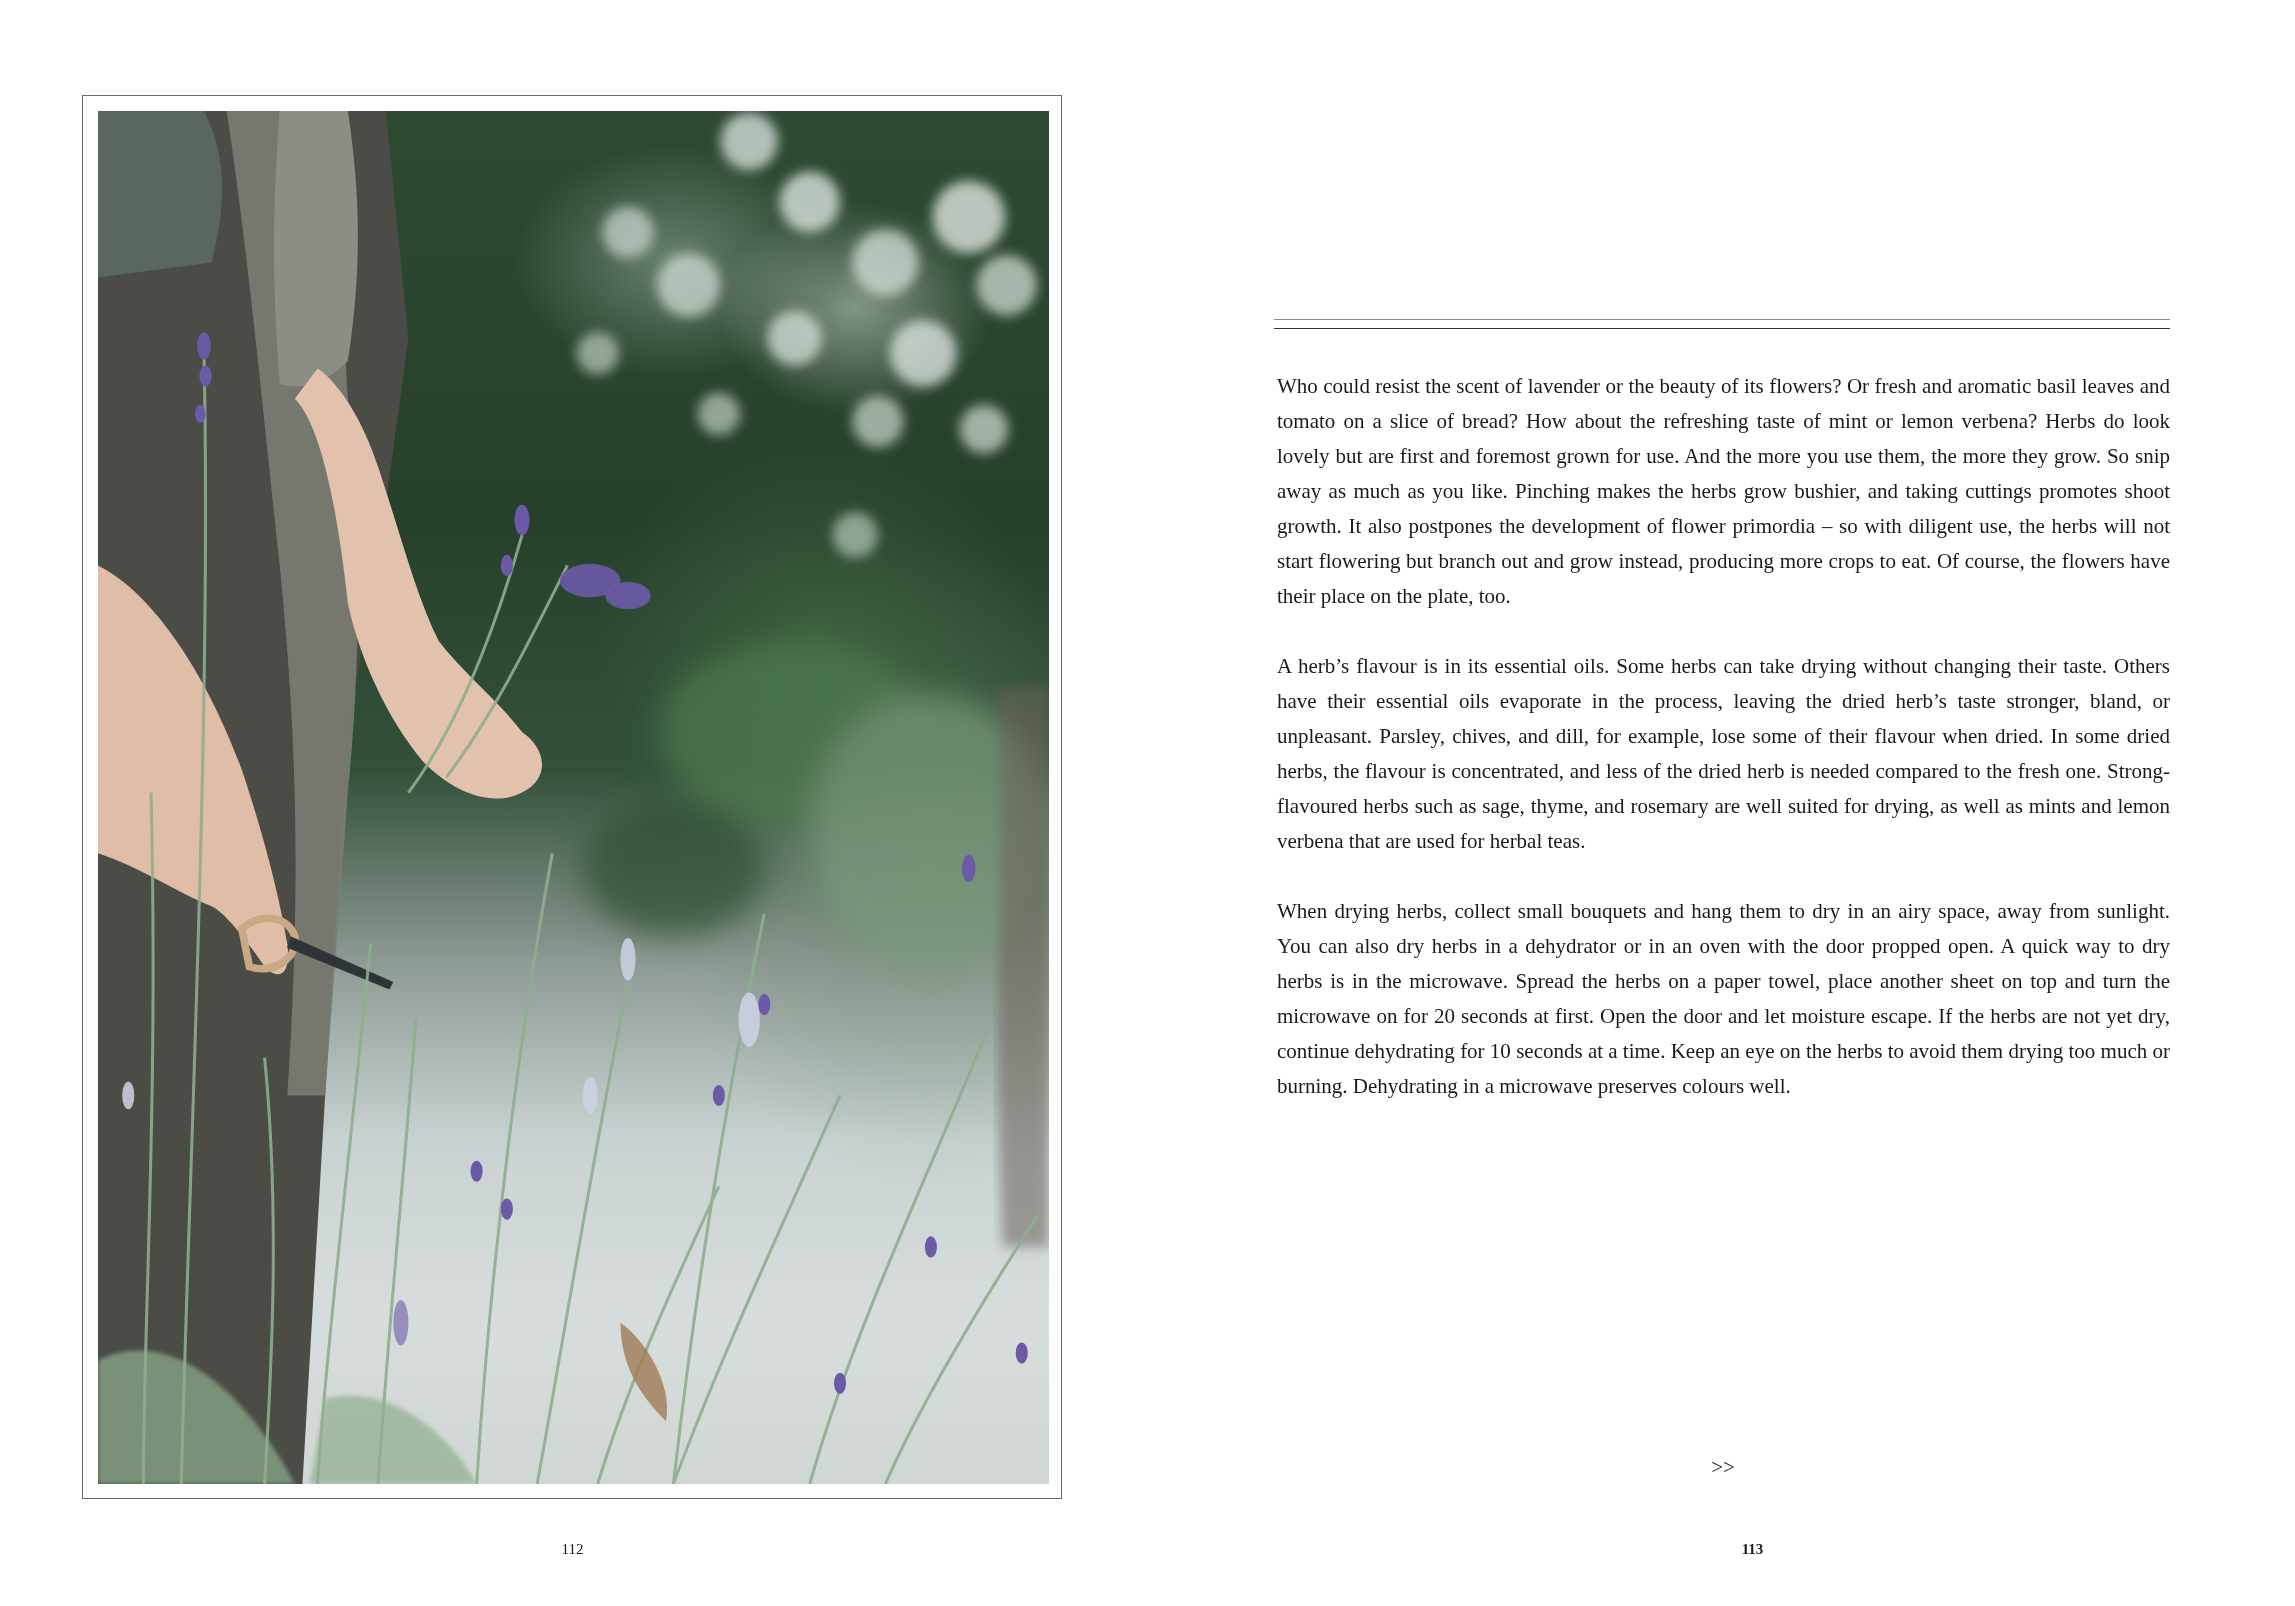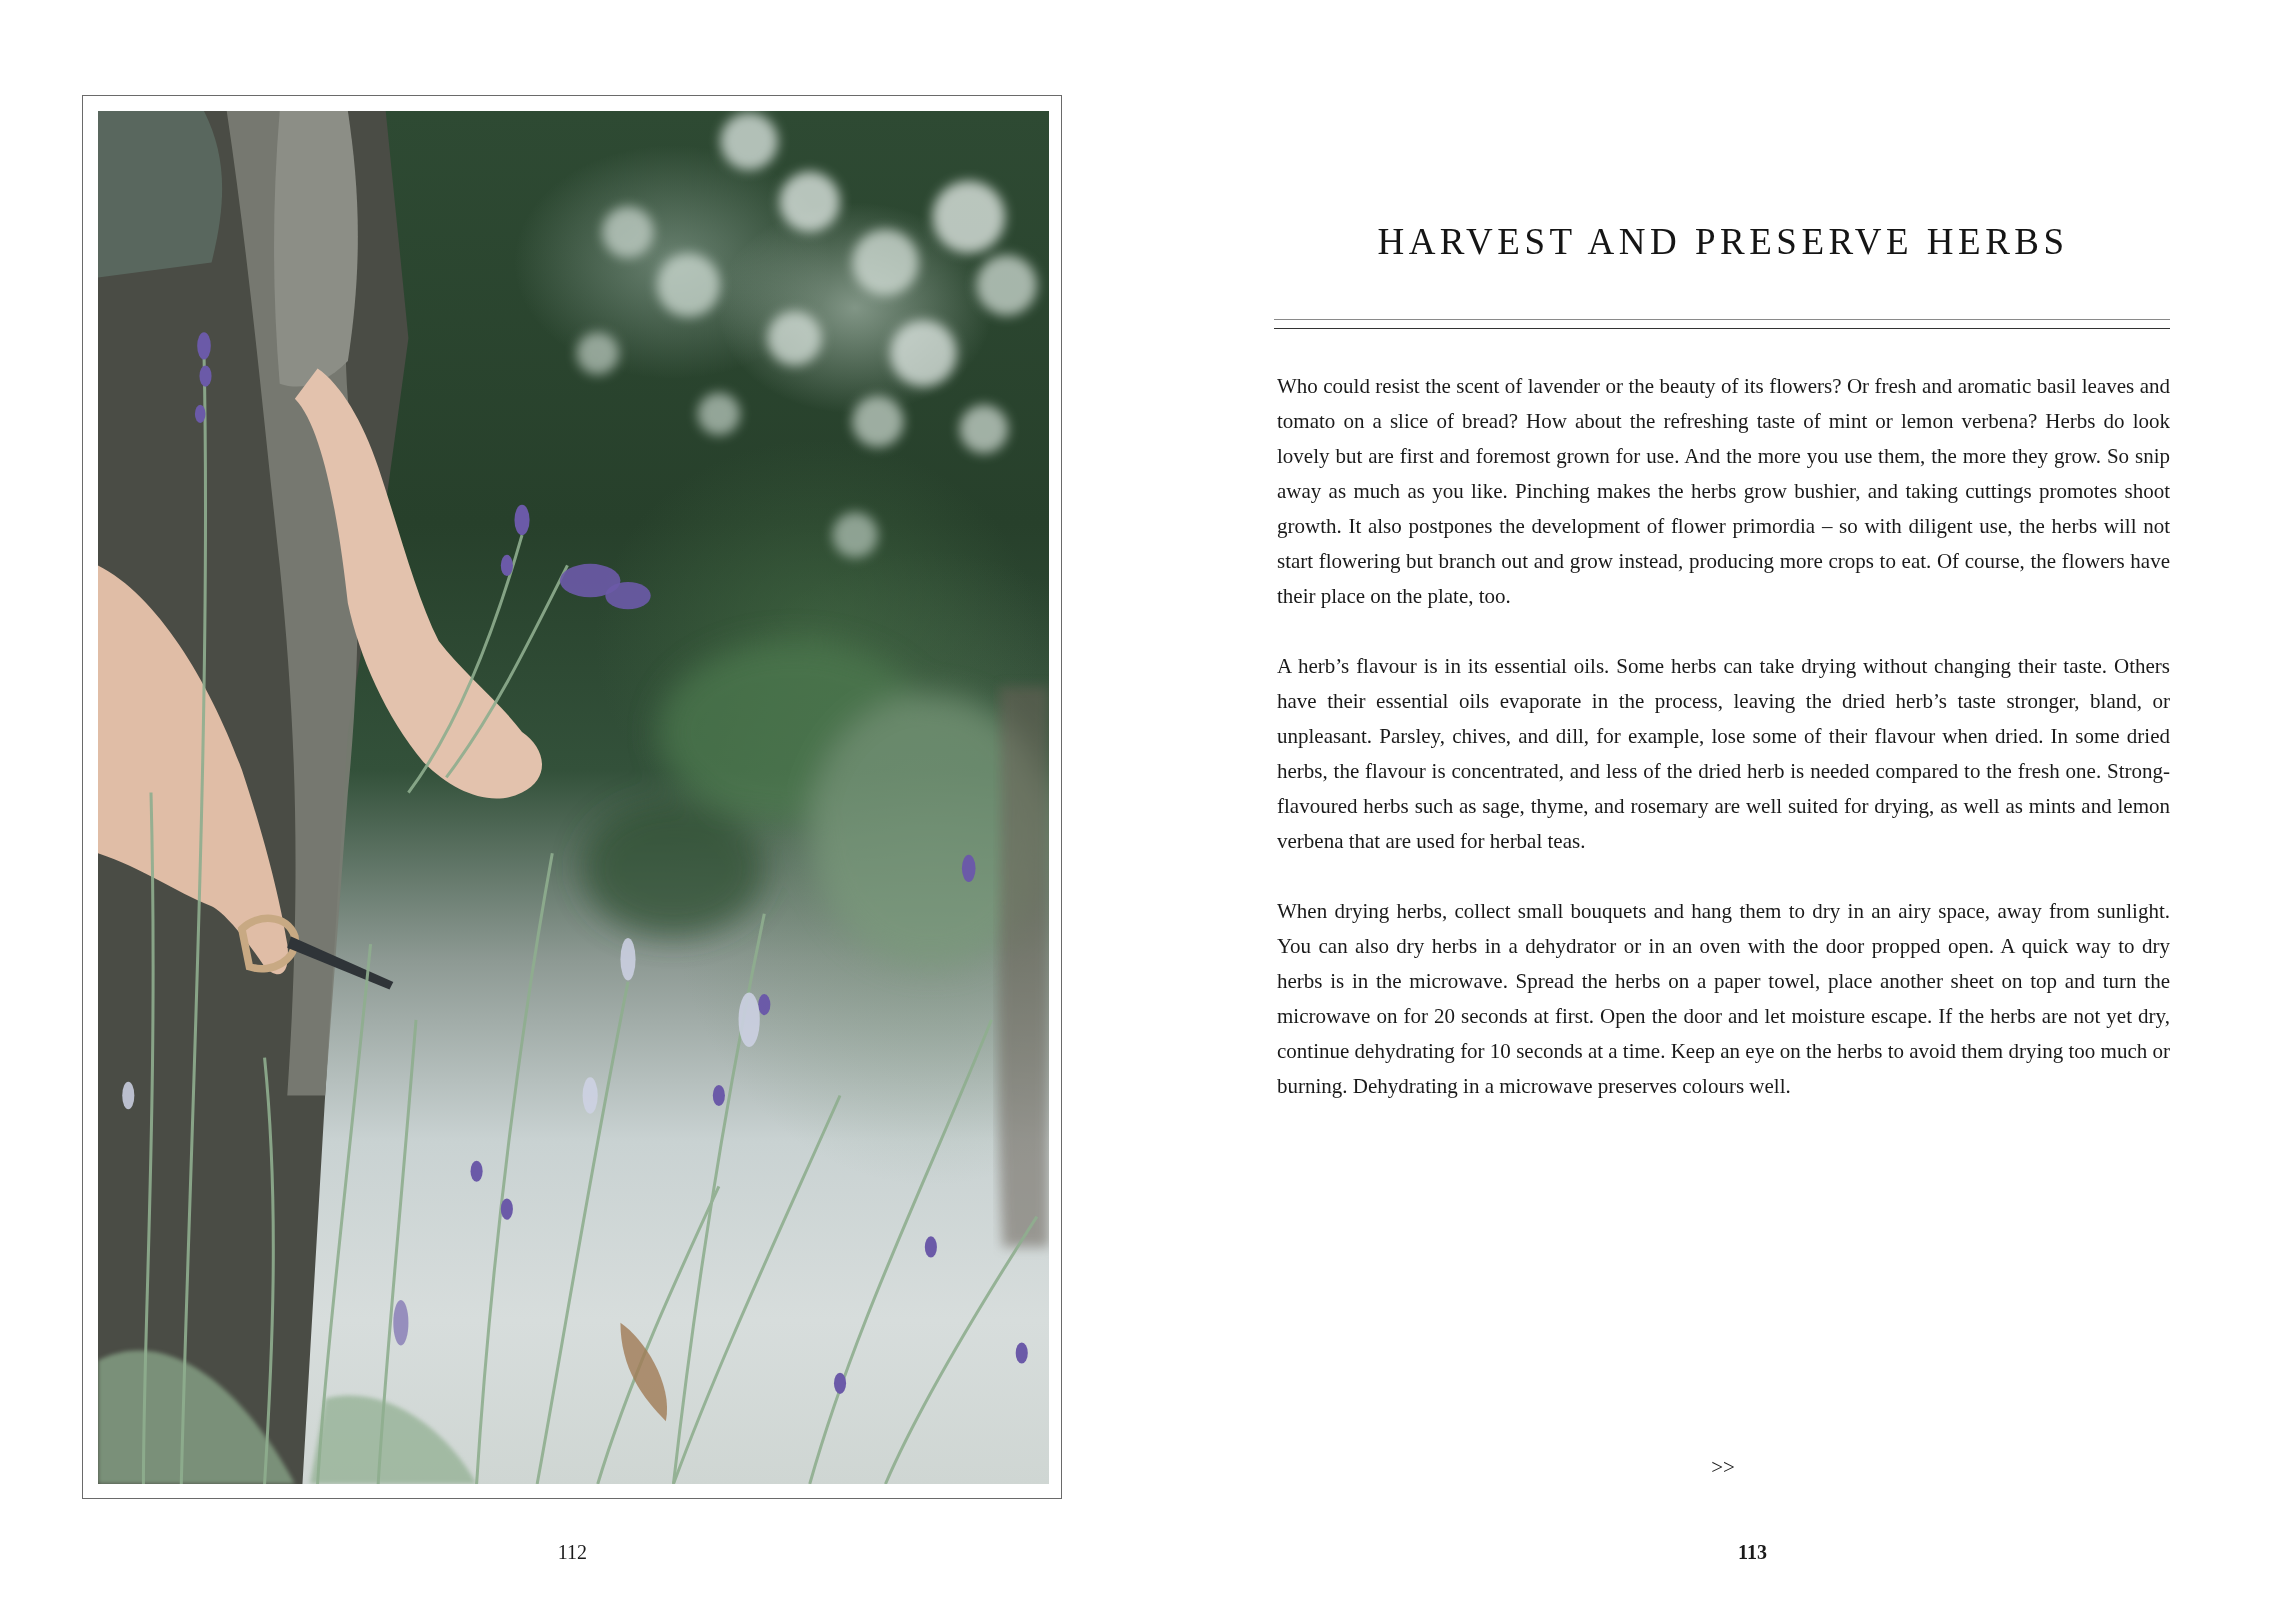--- a/index.html
+++ b/index.html
@@ -75,21 +75,21 @@
     position: absolute;
     left: 127px; top: 1455px;
     width: 896px;
     text-align: center;
     font-size: 21px;
     color: #1a1a1a;
   }
   .page-number {
     position: absolute;
     top: 1541px;
-    font-size: 20px;
+    font-size: 15px;
     color: #1a1a1a;
     text-align: center;
     width: 151px;
   }
   .page-left .page-number { left: 497px; }
   .page-right .page-number { left: 529px; font-weight: bold; }
 </style>
 </head>
 <body>
 
@@ -200,21 +200,20 @@
             <path d="M0 1650 C100 1600 200 1700 260 1813 L0 1813 Z"></path>
             <path d="M300 1700 C380 1680 460 1740 500 1813 L280 1813 Z"></path>
           </g>
         </svg>
       </div>
     </div>
     <div class="page-number">112</div>
   </div>
 
   <div class="page page-right">
-    <h1 class="chapter-title">HARVEST AND PRESERVE HERBS</h1>
     <div class="title-rule r1"></div>
     <div class="title-rule r2"></div>
 
     <div class="body-text">
       <p>Who could resist the scent of lavender or the beauty of its flowers? Or fresh and aromatic basil leaves and tomato on a slice of bread? How about the refreshing taste of mint or lemon verbena? Herbs do look lovely but are first and foremost grown for use. And the more you use them, the more they grow. So snip away as much as you like. Pinching makes the herbs grow bushier, and taking cuttings promotes shoot growth. It also postpones the development of flower primordia – so with diligent use, the herbs will not start flowering but branch out and grow instead, producing more crops to eat. Of course, the flowers have their place on the plate, too.</p>
       <p>A herb’s flavour is in its essential oils. Some herbs can take drying without changing their taste. Others have their essential oils evaporate in the process, leaving the dried herb’s taste stronger, bland, or unpleasant. Parsley, chives, and dill, for example, lose some of their flavour when dried. In some dried herbs, the flavour is concentrated, and less of the dried herb is needed compared to the fresh one. Strong-flavoured herbs such as sage, thyme, and rosemary are well suited for drying, as well as mints and lemon verbena that are used for herbal teas.</p>
       <p>When drying herbs, collect small bouquets and hang them to dry in an airy space, away from sunlight. You can also dry herbs in a dehydrator or in an oven with the door propped open. A quick way to dry herbs is in the microwave. Spread the herbs on a paper towel, place another sheet on top and turn the microwave on for 20 seconds at first. Open the door and let moisture escape. If the herbs are not yet dry, continue dehydrating for 10 seconds at a time. Keep an eye on the herbs to avoid them drying too much or burning. Dehydrating in a microwave preserves colours well.</p>
     </div>
 
     <div class="continue-mark">&gt;&gt;</div>

